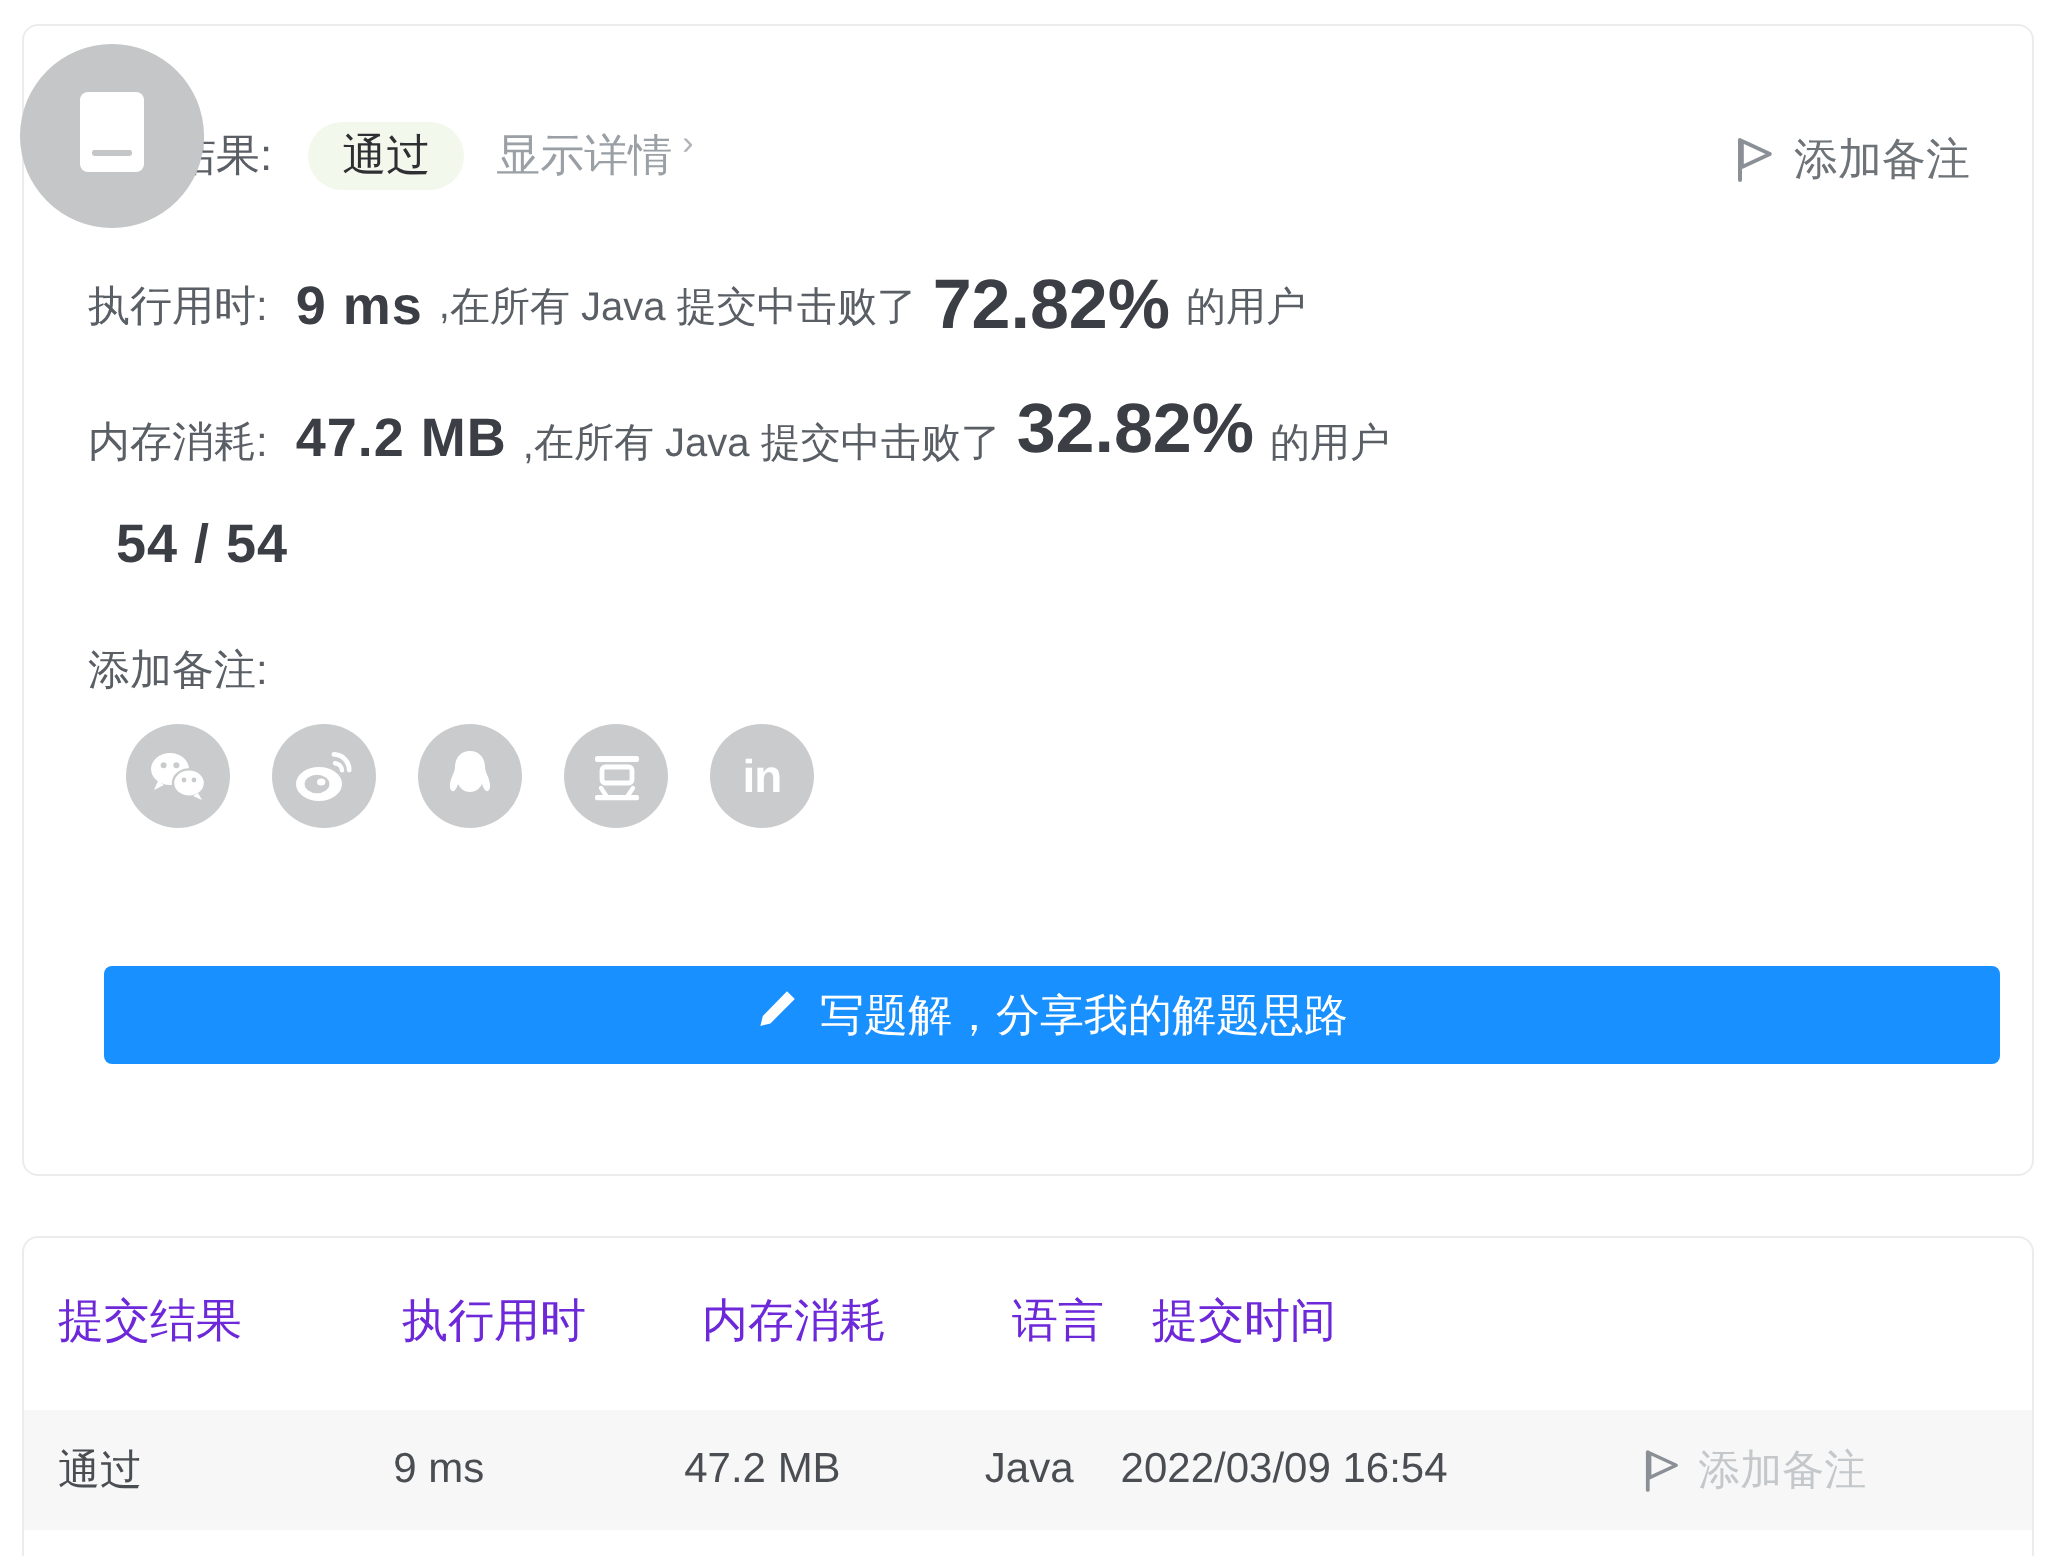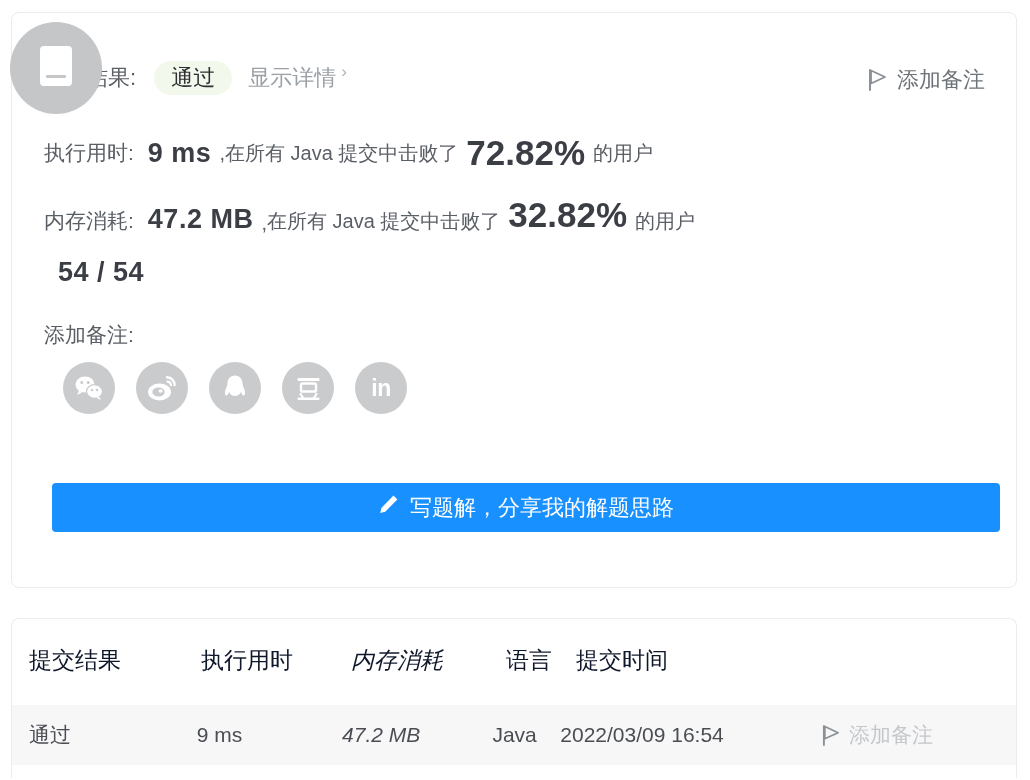--- a/index.html
+++ b/index.html
@@ -191,27 +191,27 @@
     left: 0;
     width: 100%;
     height: 46px;
     display: flex;
     align-items: center;
     box-sizing: border-box;
   }
   .thead { top: 18px; }
   .trow  { top: 86px; height: 60px; background: #f7f7f8; }
 
-  .thead .c { color: #0f172a; font-size: 23px; }
+  .thead .c { color: #6d28d9; font-size: 23px; }
   .trow  .c { font-size: 21px; color: #4a4d52; }
 
   .c { box-sizing: border-box; padding-left: 0; white-space: nowrap; }
   .c1 { width: 160px; padding-left: 17px; }
   .c2 { width: 150px; margin-left: 29px; }
-  .c3 { width: 155px; font-style: italic; }
+  .c3 { width: 155px; }
   .c4 { width: 70px; }
   .c5 { width: 270px; }
   .c6 { width: 200px; }
 
   .pass-green { color: #5cb85c; }
   .ts { color: #9aa0a6; }
   .note-cell {
     display: flex;
     align-items: center;
     gap: 9px;

